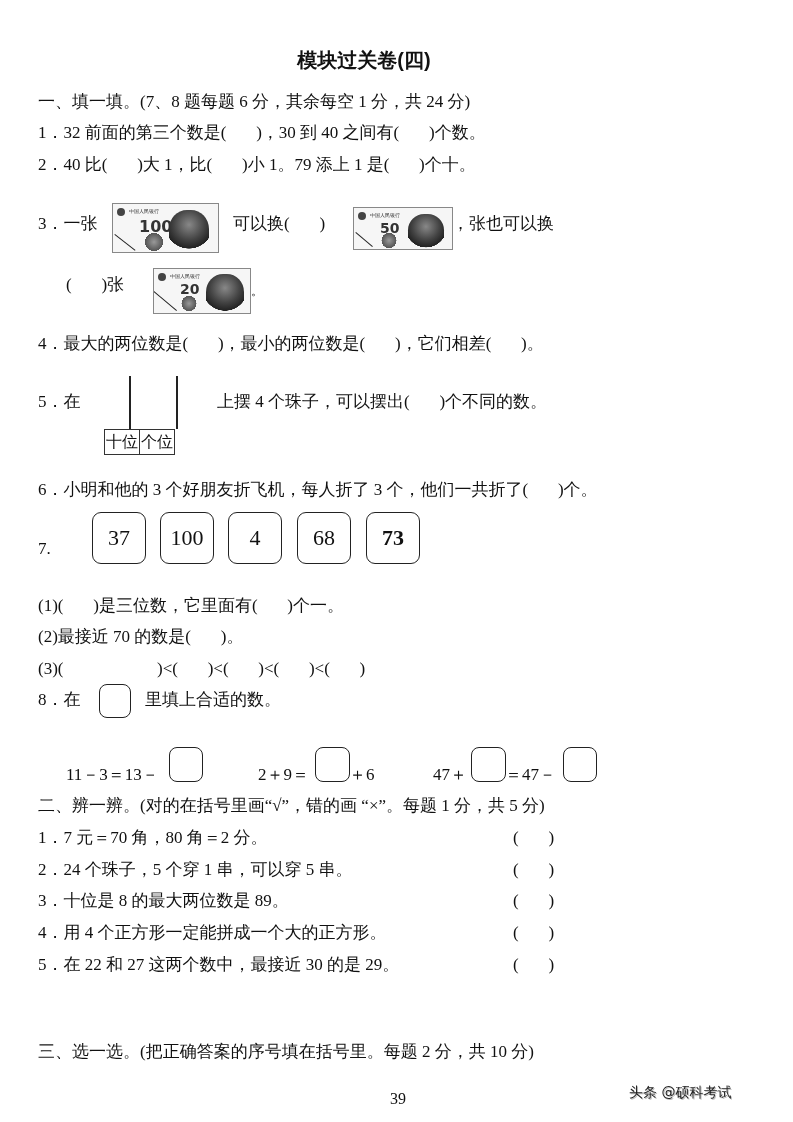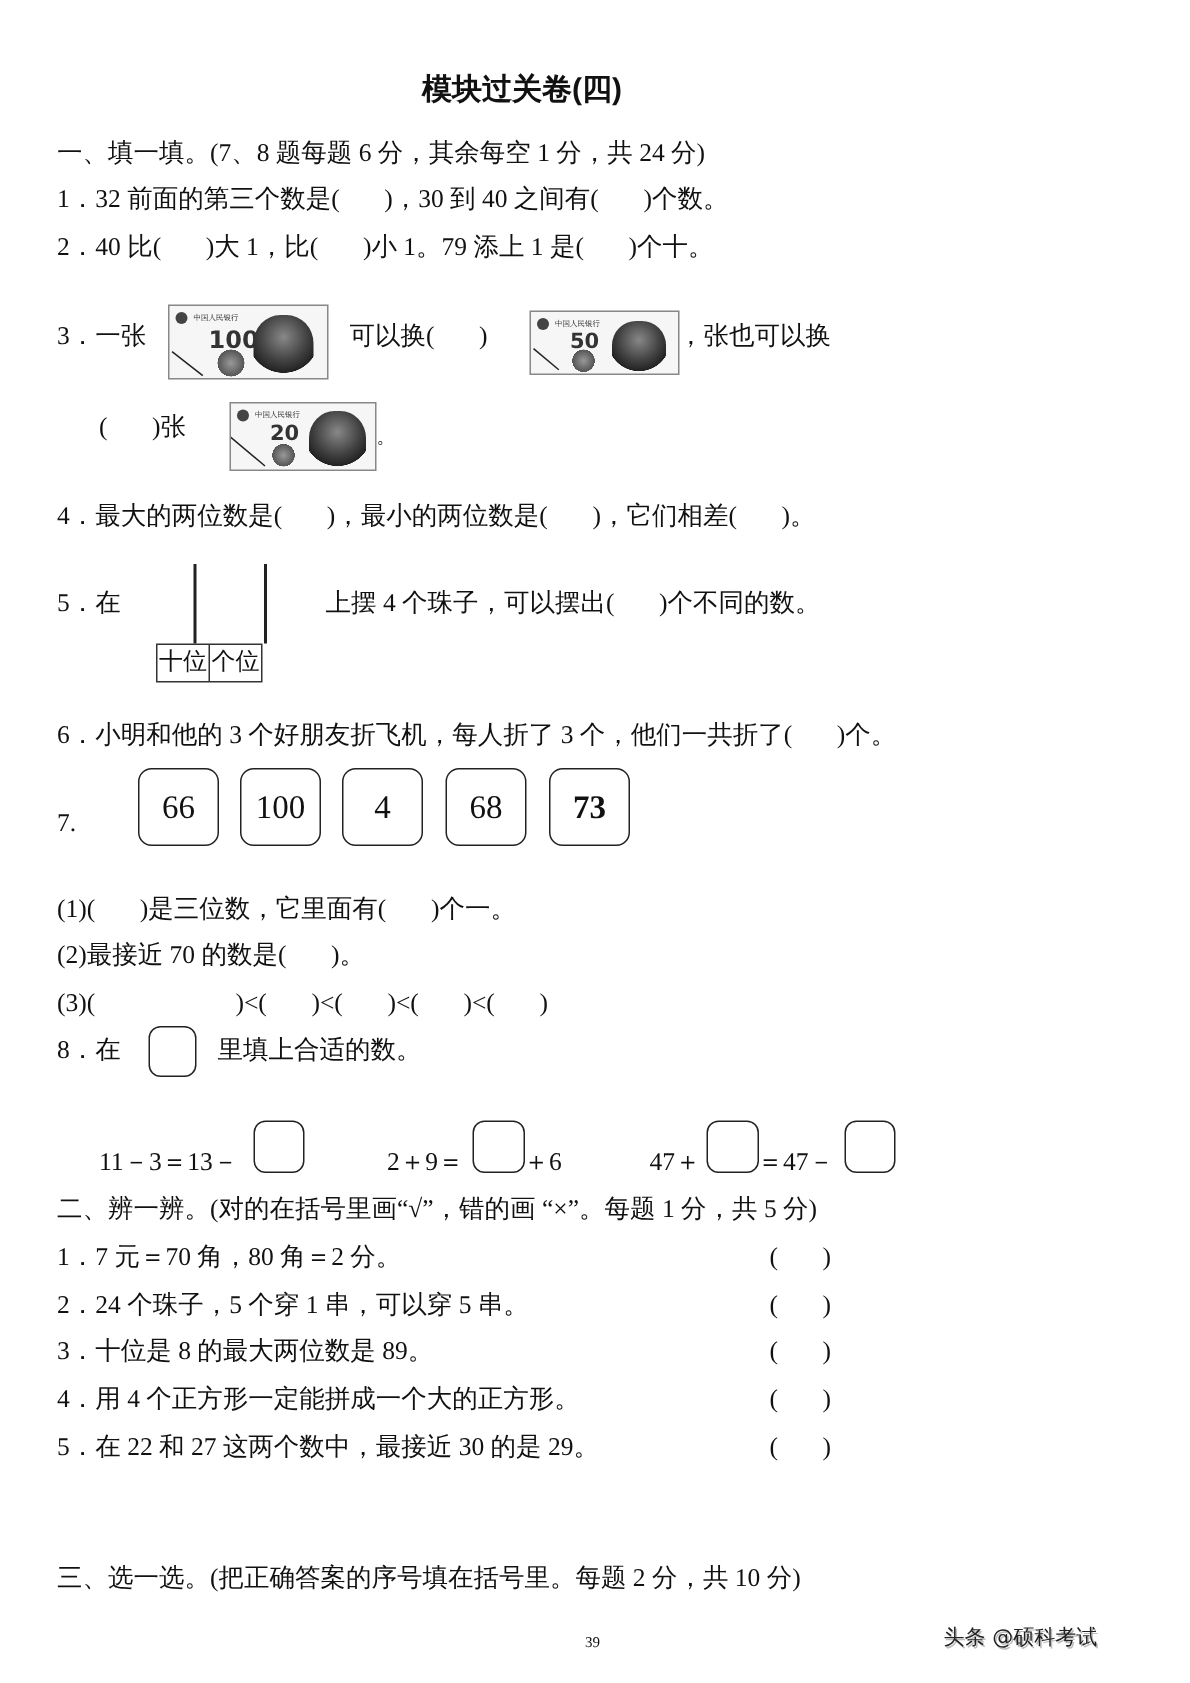--- a/index.html
+++ b/index.html
@@ -5,21 +5,21 @@
     html, body { margin: 0; padding: 0; background: #ffffff; }
     body {
       width: 793px; height: 1122px; position: relative; overflow: hidden;
       font-family: "Liberation Serif", "DejaVu Serif", serif;
       color: #111; font-size: 17px;
     }
     .abs { position: absolute; white-space: pre; line-height: 1; }
     .title {
       left: 0; width: 688px; top: 50px; text-align: center;
       font-family: "Liberation Sans", "DejaVu Sans", sans-serif;
-      font-weight: bold; font-size: 20px; padding-left: 2px;
+      font-weight: bold; font-size: 20px; padding-left: 18px;
     }
     .title span { position: relative; left: 2px; }
     
     .note-img {
       position: absolute; border: 1px solid #888; background: #f6f6f6;
       overflow: hidden;
     }
     .note-img .emblem { position: absolute; left: 4px; top: 4px; width: 8px; height: 8px; border-radius: 50%; background: #444; }
     .note-img .bankname { position: absolute; left: 16px; top: 4px; font-size: 5px; font-family: "DejaVu Sans", sans-serif; color: #333; white-space: nowrap; }
     .note-img .denom { position: absolute; font-family: "DejaVu Sans", sans-serif; font-weight: bold; color: #333; }
@@ -36,21 +36,21 @@
     .place-cell + .place-cell { border-left: 1px solid #333; }
     
     .num-card {
       position: absolute; width: 52px; height: 50px; border: 1.5px solid #222;
       border-radius: 9px; display: flex; align-items: center; justify-content: center;
       font-size: 22px; background: #fff;
     }
     .blank-box {
       position: absolute; border: 1.5px solid #222; border-radius: 8px; background: #fff;
     }
-    .footer-page { font-size: 10px; font-family: Liberation Serif, serif; }
+    .footer-page { font-size: 16px; font-family: Liberation Serif, serif; }
     .watermark {
       font-family: "DejaVu Sans", sans-serif; font-size: 14px; color: #222;
       text-shadow: 1px 1px 0 #bbb;
     }
   </style>
 </head>
 <body>
 
 <div class="abs title"><span>模块过关卷(四)</span></div>
 
@@ -96,21 +96,21 @@
 <div class="rod" style="left:176px; top:376px; height:53px;"></div>
 <div class="place-box" style="left:104px; top:429px;">
   <div class="place-cell">十位</div>
   <div class="place-cell">个位</div>
 </div>
 <div class="abs" style="left:217px; top:393px;">上摆 4 个珠子，可以摆出(       )个不同的数。</div>
 
 <div class="abs" style="left:38px; top:481px;">6．小明和他的 3 个好朋友折飞机，每人折了 3 个，他们一共折了(       )个。</div>
 
 <div class="abs" style="left:38px; top:540px;">7.</div>
-<div class="num-card" style="left:92px; top:512px;">66</div>
+<div class="num-card" style="left:92px; top:512px;">37</div>
 <div class="num-card" style="left:160px; top:512px;">100</div>
 <div class="num-card" style="left:228px; top:512px;">4</div>
 <div class="num-card" style="left:297px; top:512px;">68</div>
 <div class="num-card" style="left:366px; top:512px;font-weight:bold;">73</div>
 
 <div class="abs" style="left:38px; top:597px;">(1)(       )是三位数，它里面有(       )个一。</div>
 <div class="abs" style="left:38px; top:628px;">(2)最接近 70 的数是(       )。</div>
 <div class="abs" style="left:38px; top:660px;">(3)(                      )&lt;(       )&lt;(       )&lt;(       )&lt;(       )</div>
 
 <div class="abs" style="left:38px; top:691px;">8．在</div>

